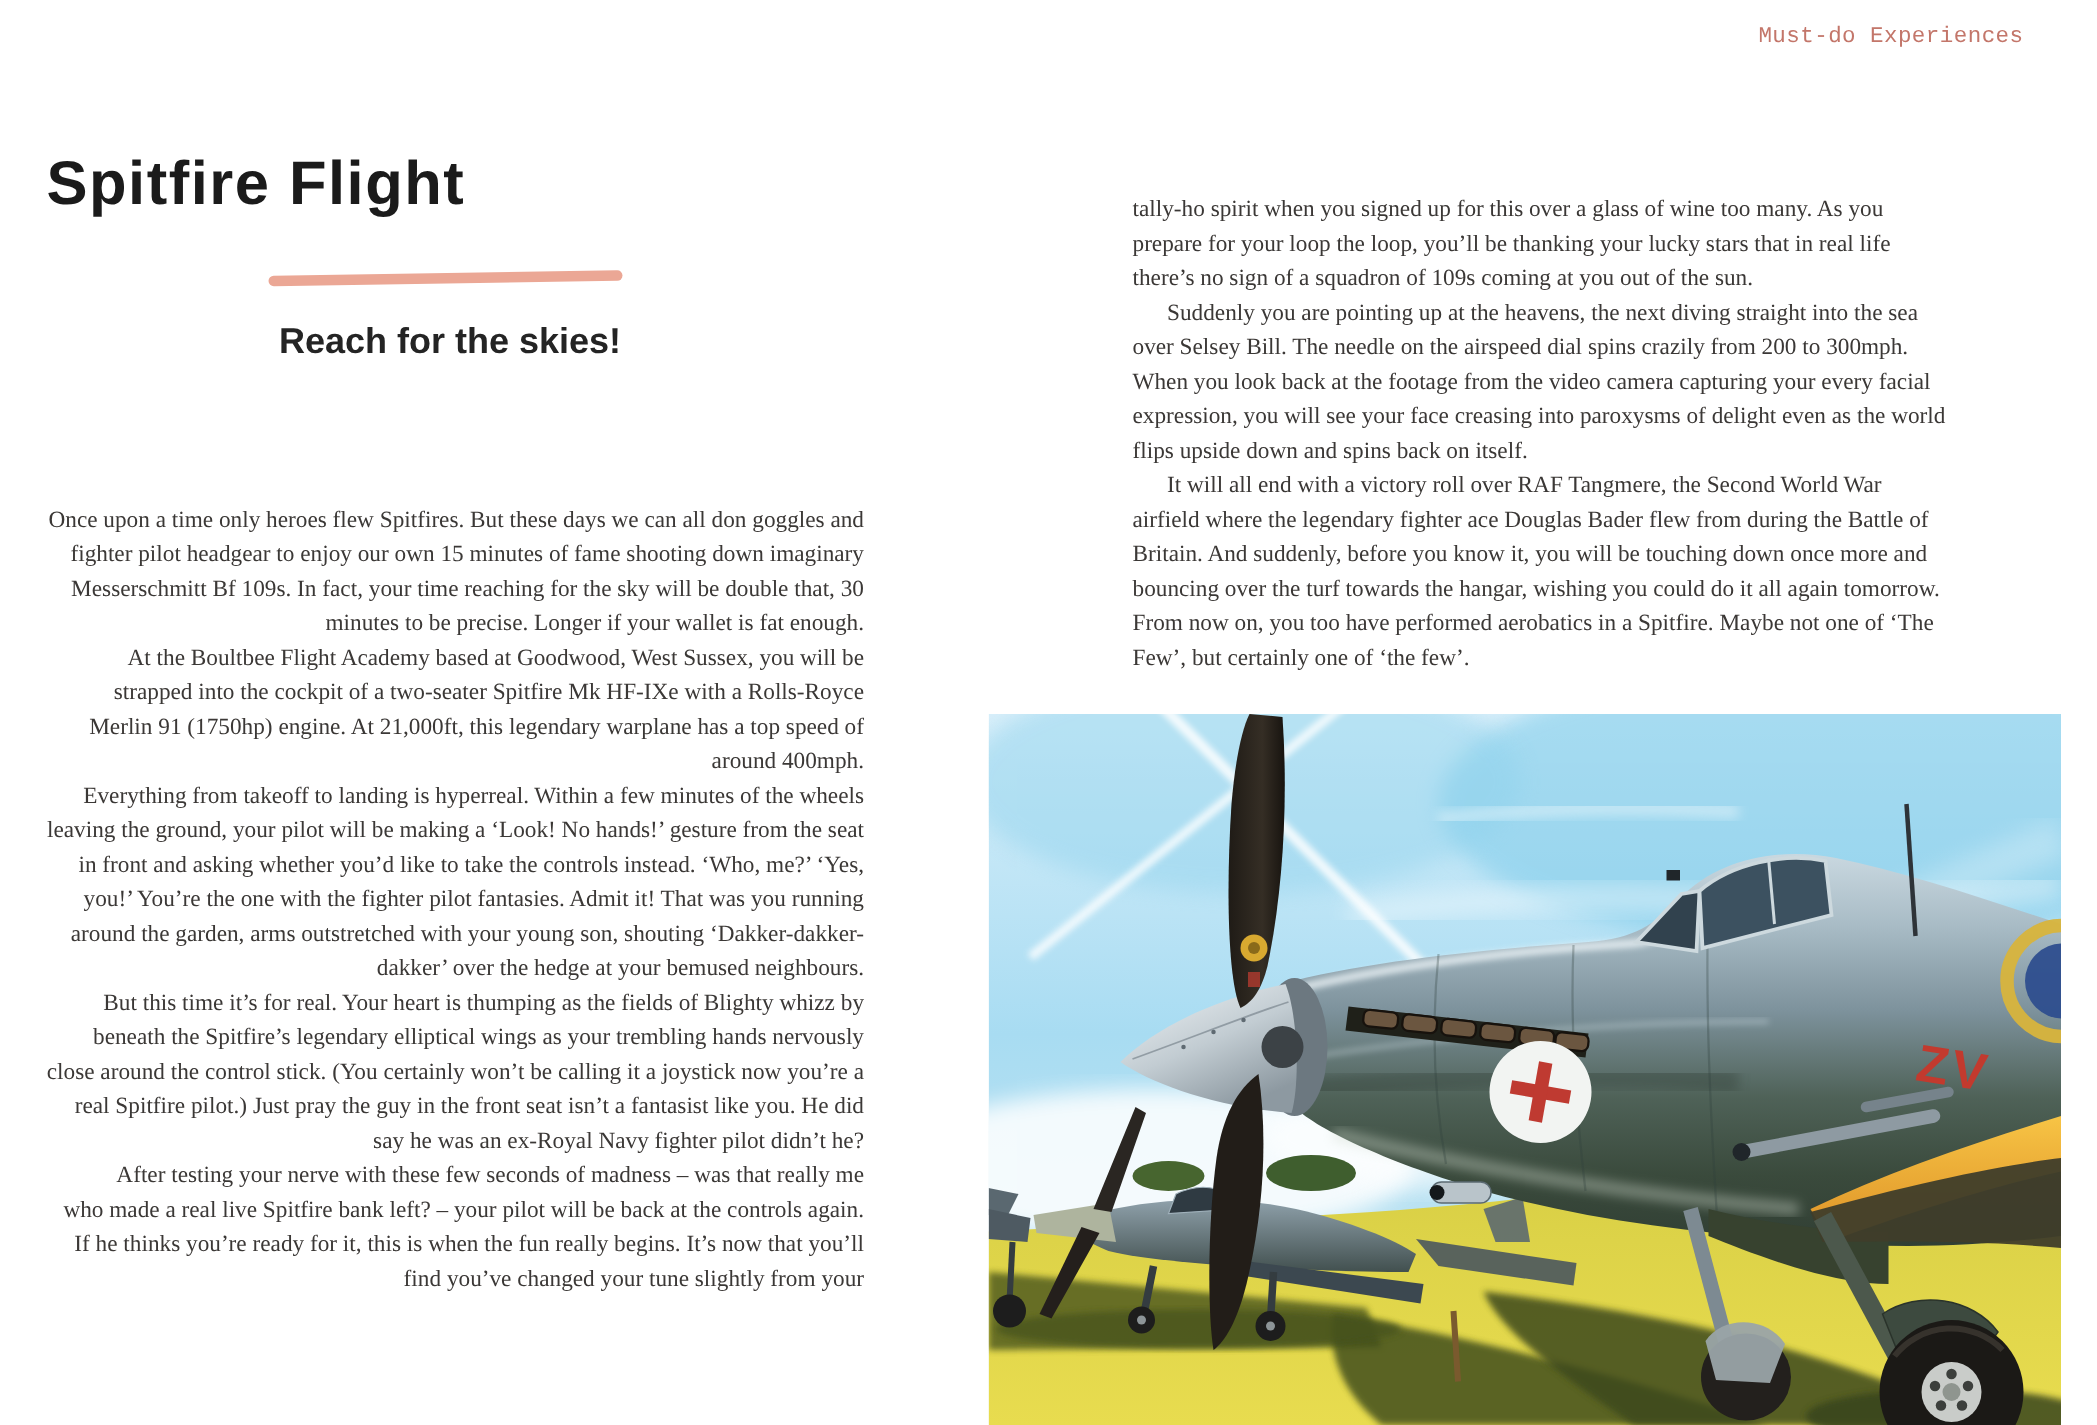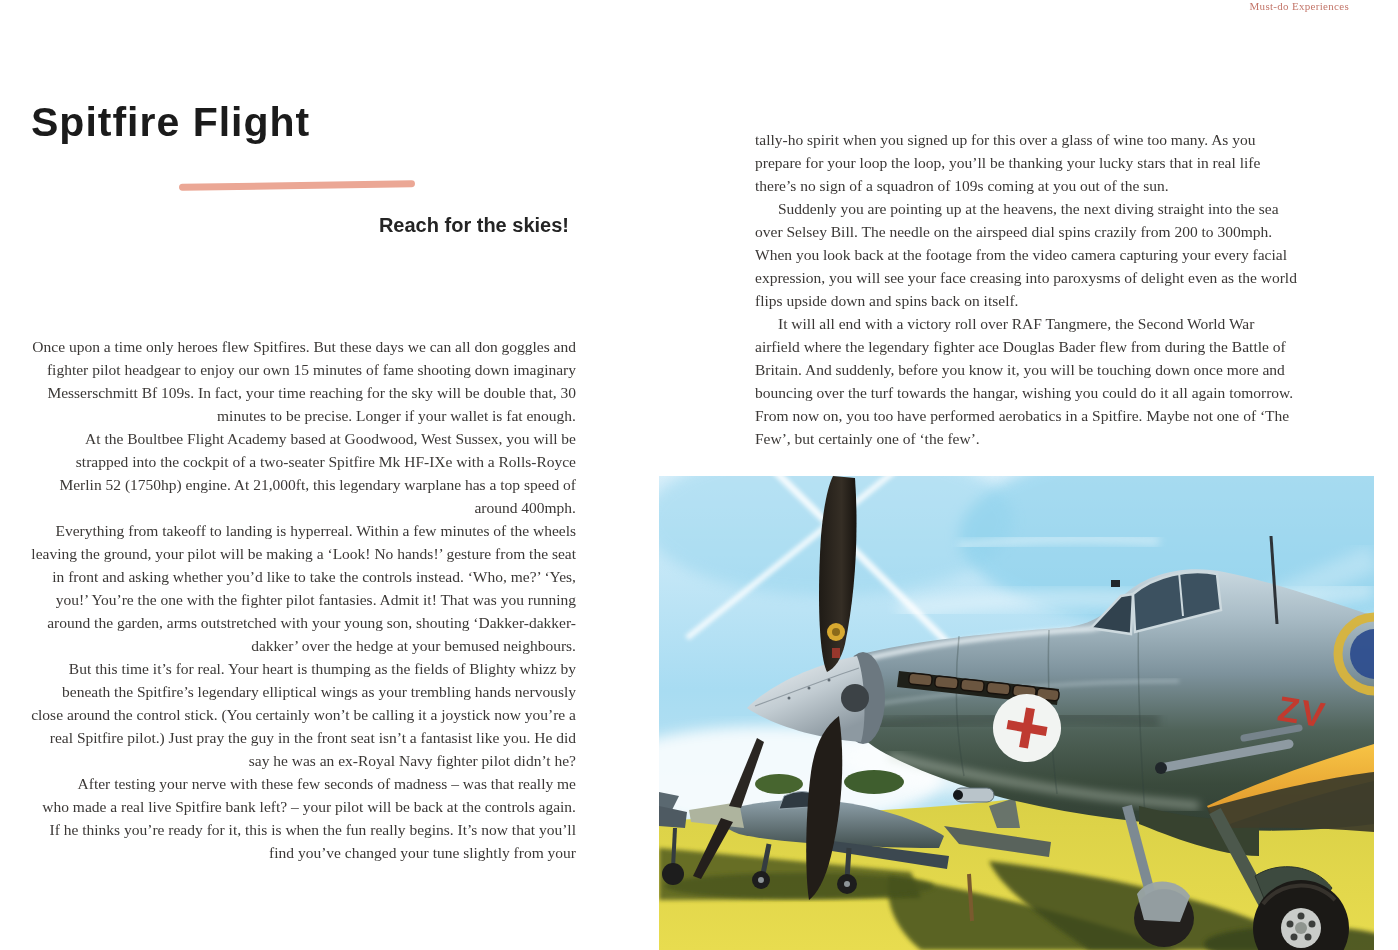--- a/index.html
+++ b/index.html
@@ -1,26 +1,26 @@
 <!DOCTYPE html>
 <html><head>
 <meta charset="utf-8">
 <style>
   html,body{margin:0;padding:0;background:#ffffff;}
   .page{position:relative;width:1398px;height:950px;background:#ffffff;overflow:hidden;
         font-family:"Liberation Serif",serif;color:#3b3836;}
-  .running-header{position:absolute;top:0px;right:49px;font-size:11px;letter-spacing:.3px;
-        color:#c3766a;font-family:Liberation Serif, serif;}
+  .running-header{position:absolute;top:16px;right:49px;font-size:15px;letter-spacing:.3px;
+        color:#c3766a;font-family:Liberation Mono, monospace;}
   .title-block{position:absolute;left:31px;top:100px;width:538px;text-align:left;}
   .article-title{margin:0;font-family:"Liberation Sans",sans-serif;font-weight:bold;
         font-size:41px;letter-spacing:1px;color:#1b1b1b;line-height:1.1;}
   .brush{position:absolute;left:179px;top:182px;width:236px;height:7px;background:#eba795;
         border-radius:4px;transform:rotate(-0.9deg);}
-  .article-subtitle{position:absolute;left:31px;top:214px;width:538px;text-align:right;
-        font-family:"Liberation Sans",sans-serif;font-weight:bold;font-size:20px;color:#242424;}
+  .article-subtitle{position:absolute;left:31px;top:214px;width:538px;text-align:center;
+        font-family:"Liberation Sans",sans-serif;font-weight:bold;font-size:24px;color:#242424;}
   .col{position:absolute;font-size:15.5px;line-height:23px;text-align:left;margin-top:35px;}
   .col-left{left:31px;top:300px;width:545px;text-align:right;}
   .col-right{left:755px;top:93px;width:542px;}
   .col p{margin:0;}
   .col p.indent{text-indent:23px;}
   .photo{position:absolute;left:659px;top:476px;width:715px;height:474px;overflow:hidden;}
   .photo svg{display:block;}
   .mark-text{font-family:"Liberation Sans",sans-serif;font-weight:bold;}
 </style>
 </head>
@@ -31,21 +31,21 @@
   <div class="running-header">Must-do Experiences</div>
 
   <div class="title-block">
     <h1 class="article-title">Spitfire Flight</h1>
   </div>
   <div class="brush"></div>
   <div class="article-subtitle">Reach for the skies!</div>
 
   <div class="col col-left">
     <p>Once upon a time only heroes flew Spitfires. But these days we can all don goggles and fighter pilot headgear to enjoy our own 15 minutes of fame shooting down imaginary Messerschmitt Bf 109s. In fact, your time reaching for the sky will be double that, 30 minutes to be precise. Longer if your wallet is fat enough.</p>
-    <p class="indent">At the Boultbee Flight Academy based at Goodwood, West Sussex, you will be strapped into the cockpit of a two-seater Spitfire Mk HF-IXe with a Rolls-Royce Merlin 52 (1750hp) engine. At 21,000ft, this legendary warplane has a top speed of around 400mph.</p>
+    <p class="indent">At the Boultbee Flight Academy based at Goodwood, West Sussex, you will be strapped into the cockpit of a two-seater Spitfire Mk HF-IXe with a Rolls-Royce Merlin 91 (1750hp) engine. At 21,000ft, this legendary warplane has a top speed of around 400mph.</p>
     <p class="indent">Everything from takeoff to landing is hyperreal. Within a few minutes of the wheels leaving the ground, your pilot will be making a ‘Look! No hands!’ gesture from the seat in front and asking whether you’d like to take the controls instead. ‘Who, me?’ ‘Yes, you!’ You’re the one with the fighter pilot fantasies. Admit it! That was you running around the garden, arms outstretched with your young son, shouting ‘Dakker-dakker-dakker’ over the hedge at your bemused neighbours.</p>
     <p class="indent">But this time it’s for real. Your heart is thumping as the fields of Blighty whizz by beneath the Spitfire’s legendary elliptical wings as your trembling hands nervously close around the control stick. (You certainly won’t be calling it a joystick now you’re a real Spitfire pilot.) Just pray the guy in the front seat isn’t a fantasist like you. He did say he was an ex-Royal Navy fighter pilot didn’t he?</p>
     <p class="indent">After testing your nerve with these few seconds of madness – was that really me who made a real live Spitfire bank left? – your pilot will be back at the controls again. If he thinks you’re ready for it, this is when the fun really begins. It’s now that you’ll find you’ve changed your tune slightly from your</p>
   </div>
 
   <div class="col col-right">
     <p>tally-ho spirit when you signed up for this over a glass of wine too many. As you prepare for your loop the loop, you’ll be thanking your lucky stars that in real life there’s no sign of a squadron of 109s coming at you out of the sun.</p>
     <p class="indent">Suddenly you are pointing up at the heavens, the next diving straight into the sea over Selsey Bill. The needle on the airspeed dial spins crazily from 200 to 300mph. When you look back at the footage from the video camera capturing your every facial expression, you will see your face creasing into paroxysms of delight even as the world flips upside down and spins back on itself.</p>
     <p class="indent">It will all end with a victory roll over RAF Tangmere, the Second World War airfield where the legendary fighter ace Douglas Bader flew from during the Battle of Britain. And suddenly, before you know it, you will be touching down once more and bouncing over the turf towards the hangar, wishing you could do it all again tomorrow. From now on, you too have performed aerobatics in a Spitfire. Maybe not one of ‘The Few’, but certainly one of ‘the few’.</p>
   </div>

